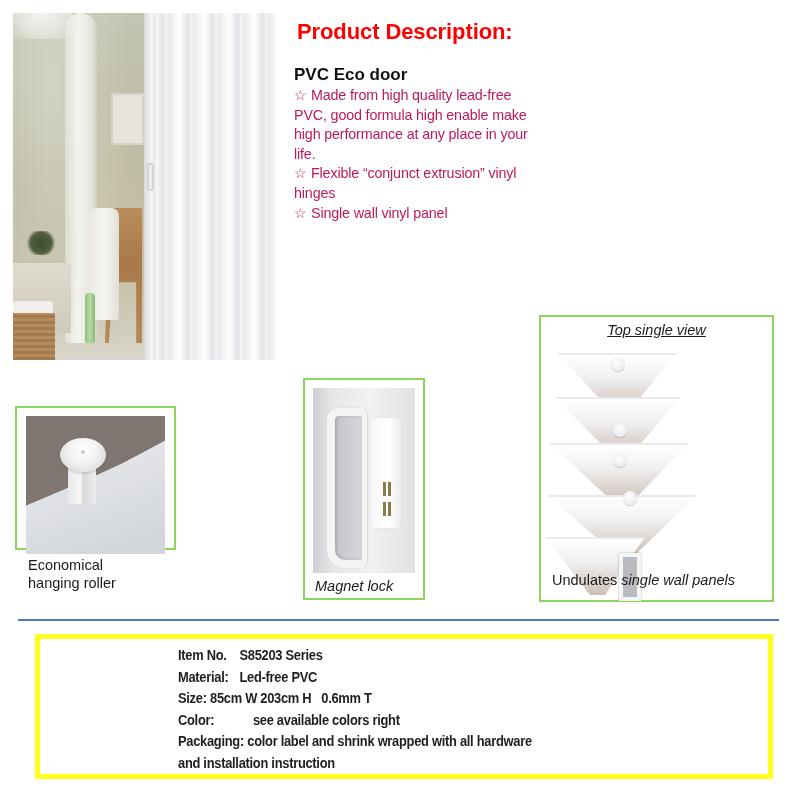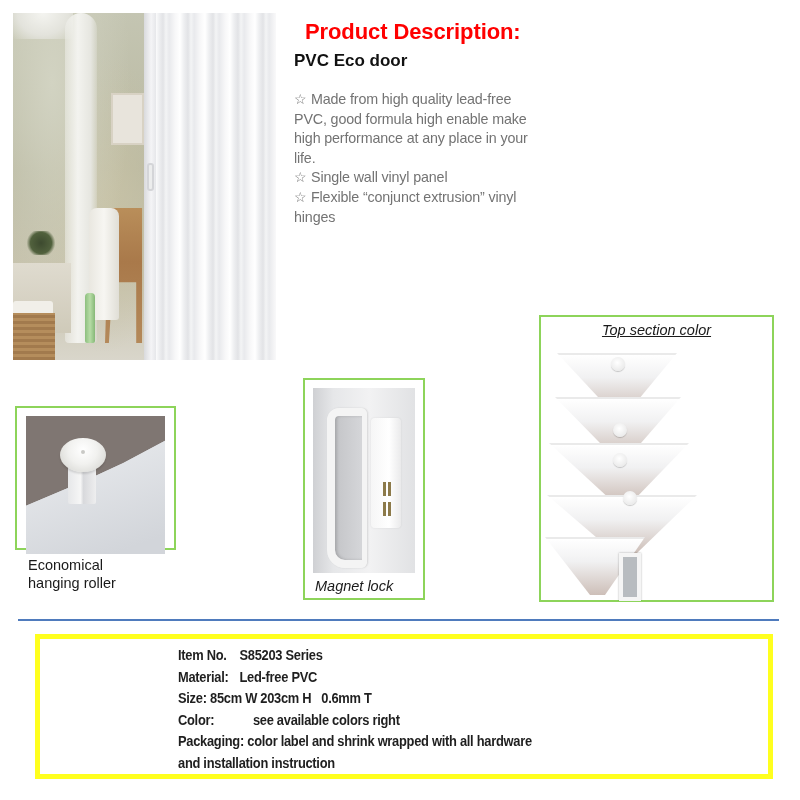--- a/index.html
+++ b/index.html
@@ -72,26 +72,26 @@
     }
     .hero .door-handle {
       position: absolute; left: 134px; top: 150px; width: 7px; height: 28px;
       border: 2px solid #d4d5d8; border-radius: 3px; background: #eceded;
     }
 
     
     .desc { position: absolute; left: 294px; top: 18px; width: 240px; }
     .desc-title {
       font-family: "Liberation Sans", sans-serif; font-weight: bold; color: #ff0000;
-      font-size: 22px; line-height: 28px; margin-left: 11px; letter-spacing: -0.1px;
+      font-size: 22px; line-height: 28px; margin-left: 3px; letter-spacing: -0.1px;
     }
     .desc-subtitle {
-      font-weight: bold; font-size: 17px; line-height: 22px; color: #111; margin-top: 4px;
-    }
-    .desc-list { list-style: none; font-size: 14.3px; line-height: 19.6px; color: #737373; letter-spacing: -0.15px; margin-top: 18px; }
+      font-weight: bold; font-size: 17px; line-height: 22px; color: #111; margin-top: 18px;
+    }
+    .desc-list { list-style: none; font-size: 14.3px; line-height: 19.6px; color: #be185d; letter-spacing: -0.15px; }
     .desc-list li { white-space: normal; }
     .star { display: inline-block; width: 17px; font-size: 14px; }
 
     
     .gbox { position: absolute; border: 2px solid #8dd45a; background: #fff; }
     .gbox .cap { position: absolute; font-size: 14.5px; line-height: 18px; color: #1a1a1a; }
 
     .roller-box { left: 15px; top: 406px; width: 161px; height: 144px; }
     .roller-img {
       position: absolute; left: 9px; top: 8px; width: 139px; height: 138px; overflow: hidden;
@@ -202,22 +202,22 @@
   <div class="door"></div>
   <div class="door-edge"></div>
   <div class="door-handle"></div>
 </div>
 
 <div class="desc">
   <div class="desc-title">Product Description:</div>
   <div class="desc-subtitle">PVC Eco door</div>
   <ul class="desc-list">
     <li><span class="star">☆</span><span>Made from high quality lead-free PVC,  good formula high enable make high performance at any place in your life.</span></li>
+    <li><span class="star">☆</span><span>Flexible “conjunct extrusion” vinyl hinges</span></li>
     <li><span class="star">☆</span><span>Single wall vinyl panel</span></li>
-    <li><span class="star">☆</span><span>Flexible “conjunct extrusion” vinyl hinges</span></li>
   </ul>
 </div>
 
 <div class="gbox roller-box">
   <div class="roller-img">
     <div class="dark"></div>
     <div class="light"></div>
     <div class="stem"></div>
     <div class="cap-wheel"></div>
   </div>
@@ -245,21 +245,22 @@
     <div class="panel" style="left:12px;top:66px;width:126px;"></div>
     <div class="panel" style="left:6px;top:112px;width:140px;"></div>
     <div class="panel" style="left:4px;top:164px;width:150px;"></div>
     <div class="panel" style="left:2px;top:206px;width:100px;"></div>
     <div class="knob" style="left:68px;top:26px;"></div>
     <div class="knob" style="left:70px;top:92px;"></div>
     <div class="knob" style="left:70px;top:122px;"></div>
     <div class="knob" style="left:80px;top:160px;"></div>
     <div class="profile"></div>
   </div>
-  <div class="section-title">Top section color</div>
+  <div class="section-title">Top single view</div>
+  <div class="cap"><span>Undulates</span><span class="it"> single wall panels</span></div>
 </div>
 
 <div class="divider"></div>
 
 <div class="spec-box">
   <ul class="spec-list">
     <li><span>Item No.</span><span class="gap1"></span><span>S85203 Series</span></li>
     <li><span>Material:</span><span class="gap2"></span><span>Led-free PVC</span></li>
     <li><span>Size:</span> <span style="white-space:pre;">85cm W 203cm H   0.6mm T</span></li>
     <li><span>Color:</span><span class="gap3"></span><span>see available colors right</span></li>

